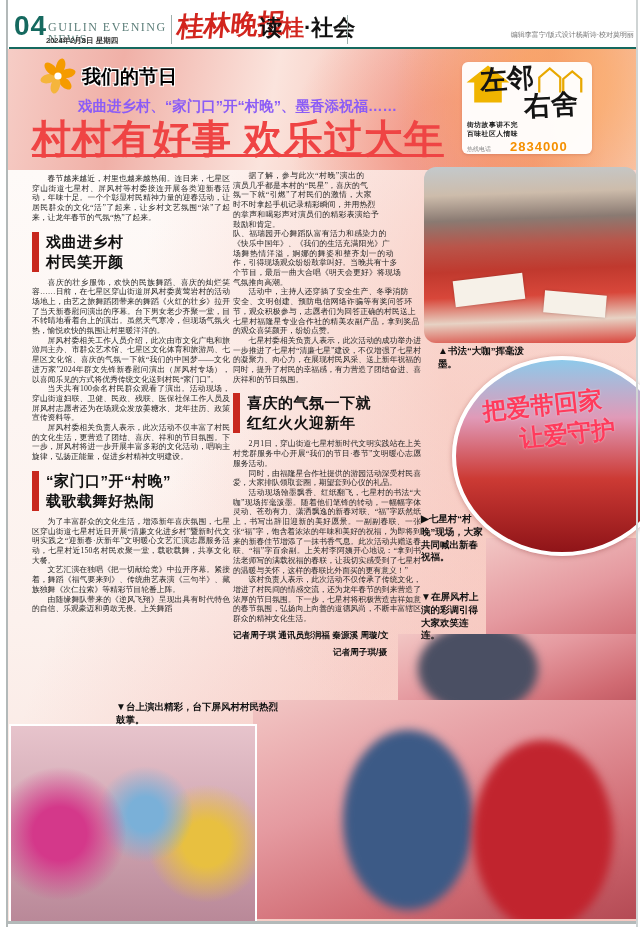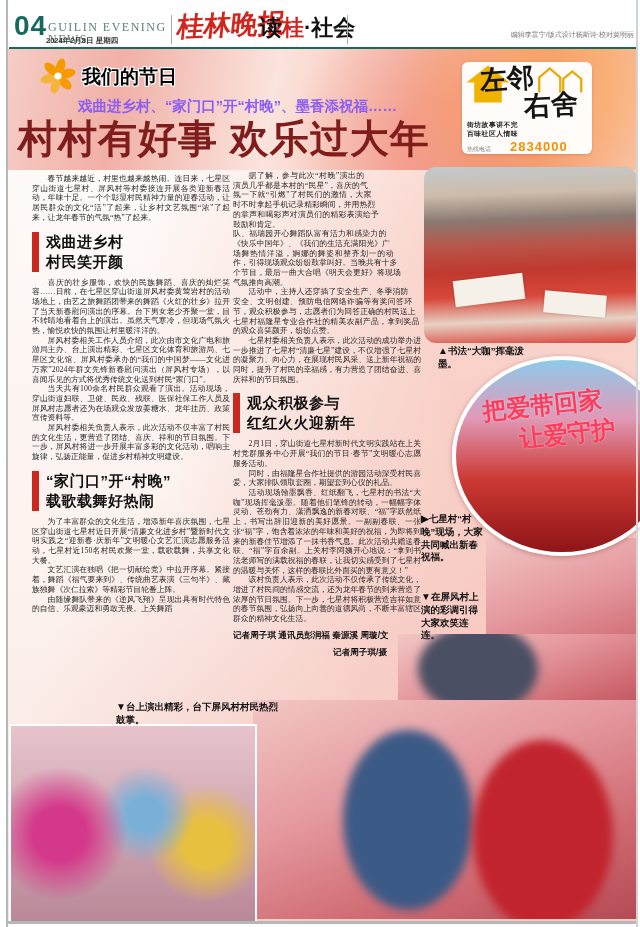--- a/index.html
+++ b/index.html
@@ -30,21 +30,21 @@
           linear-gradient(100deg,#f6cdc6 0%,#f0b0a7 18%,#fbe4dd 42%,#f5bdb0 64%,#ee9d90 84%,#f7c9bb 100%);}
   .content-bg{position:absolute;left:8px;top:170px;width:629px;height:751px;
         background:
           radial-gradient(circle at 95% 20%, rgba(244,176,162,.5) 0 20%, rgba(244,176,162,0) 55%),
           radial-gradient(circle at 80% 90%, rgba(240,150,140,.35) 0 25%, rgba(240,150,140,0) 60%),
           linear-gradient(180deg,#fefaf8,#fcf1ed 60%,#f9e4de 100%);}
   .festival-badge{position:absolute;left:40px;top:58px;display:flex;align-items:center;gap:6px;}
   .festival-label{font:900 19px/1 "Liberation Sans",sans-serif;color:#000000;
         text-shadow:-1px -1px 0 #fff,1px -1px 0 #fff,-1px 1px 0 #fff,1px 1px 0 #fff;text-align:right;}
   .article-kicker{position:absolute;left:33px;top:98px;font:bold 14.5px/1.2 "Liberation Sans",sans-serif;color:#8b5cf6;margin-left:45px;}
-  .article-headline{position:absolute;left:18px;top:116px;font:900 39px/1.2 "Liberation Sans",sans-serif;color:#7f1d1d;letter-spacing:1px;}
+  .article-headline{position:absolute;left:32px;top:116px;font:900 39px/1.2 "Liberation Sans",sans-serif;color:#ef4444;letter-spacing:1px;text-decoration:underline;}
 
   
   .neighbor-ad{position:absolute;left:462px;top:62px;width:130px;height:92px;background:rgba(255,255,255,.96);
         border-radius:6px;box-shadow:0 1px 3px rgba(150,60,50,.25);}
   .ad-word-left{position:absolute;left:18px;top:4px;font:900 27px/1 "Liberation Serif",serif;color:#141414;transform:rotate(-4deg);}
   .ad-word-right{position:absolute;left:62px;top:30px;font:900 27px/1 "Liberation Serif",serif;color:#141414;transform:rotate(-3deg);}
   .house-icon{position:absolute;left:3px;top:2px;}
   .houses-outline-icon{position:absolute;left:72px;top:2px;}
   .ad-slogan{position:absolute;left:5px;font:900 6.8px/1 "Liberation Sans",sans-serif;color:#222;letter-spacing:.5px;}
   .ad-slogan-1{top:60px;} .ad-slogan-2{top:69px;}
@@ -202,21 +202,21 @@
     <p>春节越来越近，村里也越来越热闹。连日来，七星区穿山街道七星村、屏风村等村委接连开展各类迎新春活动，年味十足。一个个彰显村民精神力量的迎春活动，让居民群众的文化“活”了起来，让乡村文艺氛围“浓”了起来，让龙年春节的气氛“热”了起来。</p>
 
     <div class="sec-head">
       <div class="red-bar"></div>
       <div class="lines">
         <div>戏曲进乡村</div>
         <div>村民笑开颜</div>
       </div>
     </div>
     <p>喜庆的壮乡服饰，欢快的民族舞蹈、喜庆的灿烂笑容……日前，在七星区穿山街道屏风村委黄莺岩村的活动场地上，由艺之旅舞蹈团带来的舞蹈《火红的壮乡》拉开了当天新春慰问演出的序幕。台下男女老少齐聚一堂，目不转睛地看着台上的演出。虽然天气寒冷，但现场气氛火热，愉悦欢快的氛围让村里暖洋洋的。</p>
-    <p>屏风村委相关工作人员介绍，此次由市文化广电和旅游局主办、台上演出精彩、七星区文化体育和旅游局、七星区文化馆、屏风村委承办的“我们的中国梦——文化进万家”2024年群文先锋新春慰问演出（屏风村专场），以喜闻乐见的方式将优秀传统文化送到村民“家门口”。</p>
+    <p>屏风村委相关工作人员介绍，此次由市文化广电和旅游局主办、市群众艺术馆、七星区文化体育和旅游局、七星区文化馆、喜庆的气氛一下就“我们的中国梦——文化进万家”2024年群文先锋新春慰问演出（屏风村专场），以喜闻乐见的方式将优秀传统文化送到村民“家门口”。</p>
     <p>当天共有100余名村民群众观看了演出。活动现场，穿山街道妇联、卫健、民政、残联、医保社保工作人员及屏风村志愿者还为在场观众发放姜糖水、龙年挂历、政策宣传资料等。</p>
     <p>屏风村委相关负责人表示，此次活动不仅丰富了村民的文化生活，更营造了团结、喜庆、祥和的节日氛围。下一步，屏风村将进一步开展丰富多彩的文化活动，唱响主旋律，弘扬正能量，促进乡村精神文明建设。</p>
 
     <div class="sec-head">
       <div class="red-bar"></div>
       <div class="lines">
         <div>“家门口”开“村晚”</div>
         <div>载歌载舞好热闹</div>
       </div>
     </div>
@@ -228,21 +228,21 @@
   <div class="col col-2">
     <div class="photo-edge-float"></div>
     <p>据了解，参与此次“村晚”演出的演员几乎都是本村的“民星”，喜庆的气氛一下就“引燃”了村民们的激情，大家时不时拿起手机记录精彩瞬间，并用热烈的掌声和喝彩声对演员们的精彩表演给予鼓励和肯定。</p>
     <p style="text-indent:0">队、福瑞园开心舞蹈队富有活力和感染力的《快乐中国年》、《我们的生活充满阳光》广场舞热情洋溢，婀娜的舞姿和整齐划一的动作，引得现场观众纷纷鼓掌叫好。当晚共有十多个节目，最后一曲大合唱《明天会更好》将现场气氛推向高潮。</p>
     <p>活动中，主持人还穿插了安全生产、冬季消防安全、文明创建、预防电信网络诈骗等有奖问答环节，观众积极参与，志愿者们为回答正确的村民送上七星村福隆星专业合作社的精美农副产品，拿到奖品的观众喜笑颜开，纷纷点赞。</p>
     <p>七星村委相关负责人表示，此次活动的成功举办进一步推进了七星村“清廉七星”建设，不仅增强了七星村的凝聚力、向心力，在展现村民风采、送上新年祝福的同时，提升了村民的幸福感，有力营造了团结奋进、喜庆祥和的节日氛围。</p>
 
     <div class="sec-head">
       <div class="red-bar"></div>
       <div class="lines">
-        <div>观众积极参与</div>
+        <div>喜庆的气氛一下就</div>
         <div>红红火火迎新年</div>
       </div>
     </div>
     <p>2月1日，穿山街道七星村新时代文明实践站在上关村党群服务中心开展“我们的节日·春节”文明暖心志愿服务活动。</p>
     <p>同时，由福隆星合作社提供的游园活动深受村民喜爱，大家排队领取套圈，期望套到心仪的礼品。</p>
     <p>活动现场翰墨飘香、红纸翻飞，七星村的书法“大咖”现场挥毫泼墨。随着他们笔锋的转动，一幅幅字体灵动、苍劲有力、潇洒飘逸的新春对联、“福”字跃然纸上，书写出辞旧迎新的美好愿景。一副副春联、一张张“福”字，饱含着浓浓的年味和美好的祝福，为即将到来的新春佳节增添了一抹书香气息。此次活动共赠送春联、“福”字百余副。上关村李阿姨开心地说：“拿到书法老师写的满载祝福的春联，让我切实感受到了七星村的温暖与关怀，这样的春联比外面买的更有意义！”</p>
     <p>该村负责人表示，此次活动不仅传承了传统文化，增进了村民间的情感交流，还为龙年春节的到来营造了浓厚的节日氛围。下一步，七星村将积极营造吉祥如意的春节氛围，弘扬向上向善的道德风尚，不断丰富辖区群众的精神文化生活。</p>
 
     <div class="byline">记者周子琪 通讯员彭润福 秦源溪 周璇/文</div>
     <div class="byline byline-2">记者周子琪/摄</div>

